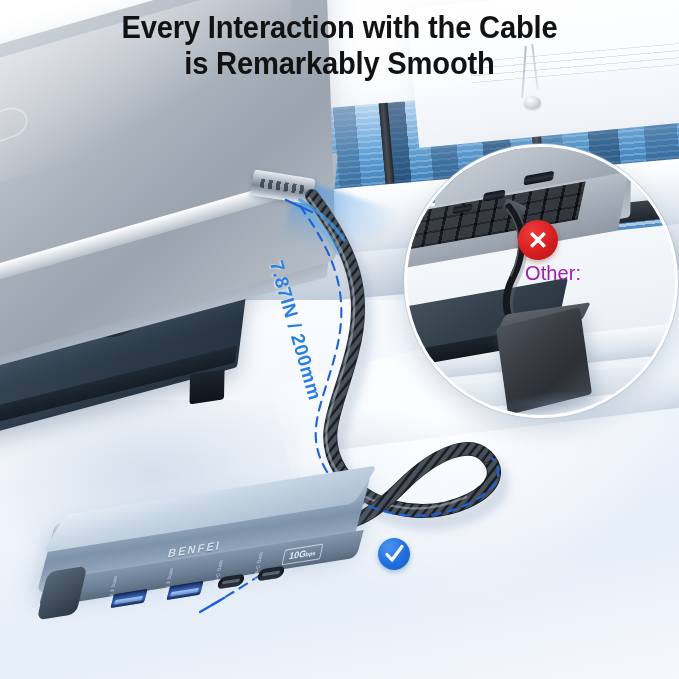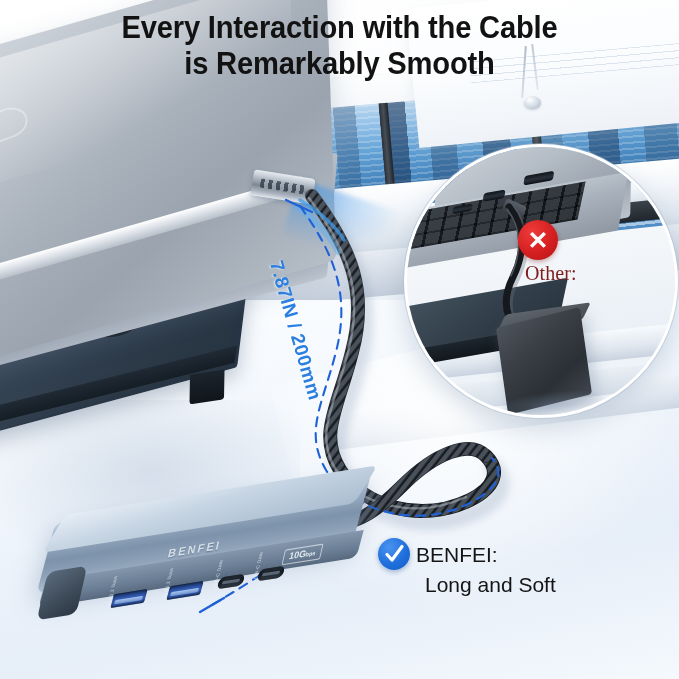--- a/index.html
+++ b/index.html
@@ -468,23 +468,22 @@
     background:radial-gradient(circle at 35% 30%,#ef3b3b 0%,#d51f20 55%,#b11618 100%);
     box-shadow:0 2px 5px rgba(120,20,20,.35);
   }
   .x-badge span{
     position:absolute;left:0;top:0;width:40px;height:40px;
     display:flex;align-items:center;justify-content:center;
     color:#fff;font-size:25px;font-weight:700;line-height:1;
   }
   .other-text{
     position:absolute;left:525px;top:260px;
-    font-size:20px;color:#7f1d1d;line-height:1.32;white-space:nowrap;
+    font-size:20px;color:#a21caf;line-height:1.32;white-space:nowrap;
     letter-spacing:.1px;
-    font-family:Liberation Serif, serif;
   }
 
   
   .chk-badge{
     position:absolute;left:378px;top:538px;width:32px;height:32px;border-radius:50%;
     background:radial-gradient(circle at 35% 28%,#4a93ef 0%,#1f6fdc 55%,#135ec4 100%);
     box-shadow:0 2px 5px rgba(20,70,140,.35);
   }
   .chk-badge svg{position:absolute;left:0;top:0;}
   .benfei-text{
@@ -673,23 +672,19 @@
   </div>
   <div class="other-text">
     <div>Other:</div>
   </div>
 
   <div class="chk-badge">
     <svg width="32" height="32" viewBox="0 0 32 32">
       <path d="M9,16.5 L14,22 L24,8.5" fill="none" stroke="#ffffff" stroke-width="3.2" stroke-linecap="round" stroke-linejoin="round"></path>
     </svg>
   </div>
-  <div class="benfei-text">
-    <div>BENFEI:</div>
-    <div class="l2">Long and Soft</div>
-  </div>
 
   <div class="headline">
     <div>Every Interaction with the Cable</div>
     <div>is Remarkably Smooth</div>
   </div>
 
 </div>
 
 </body></html>

